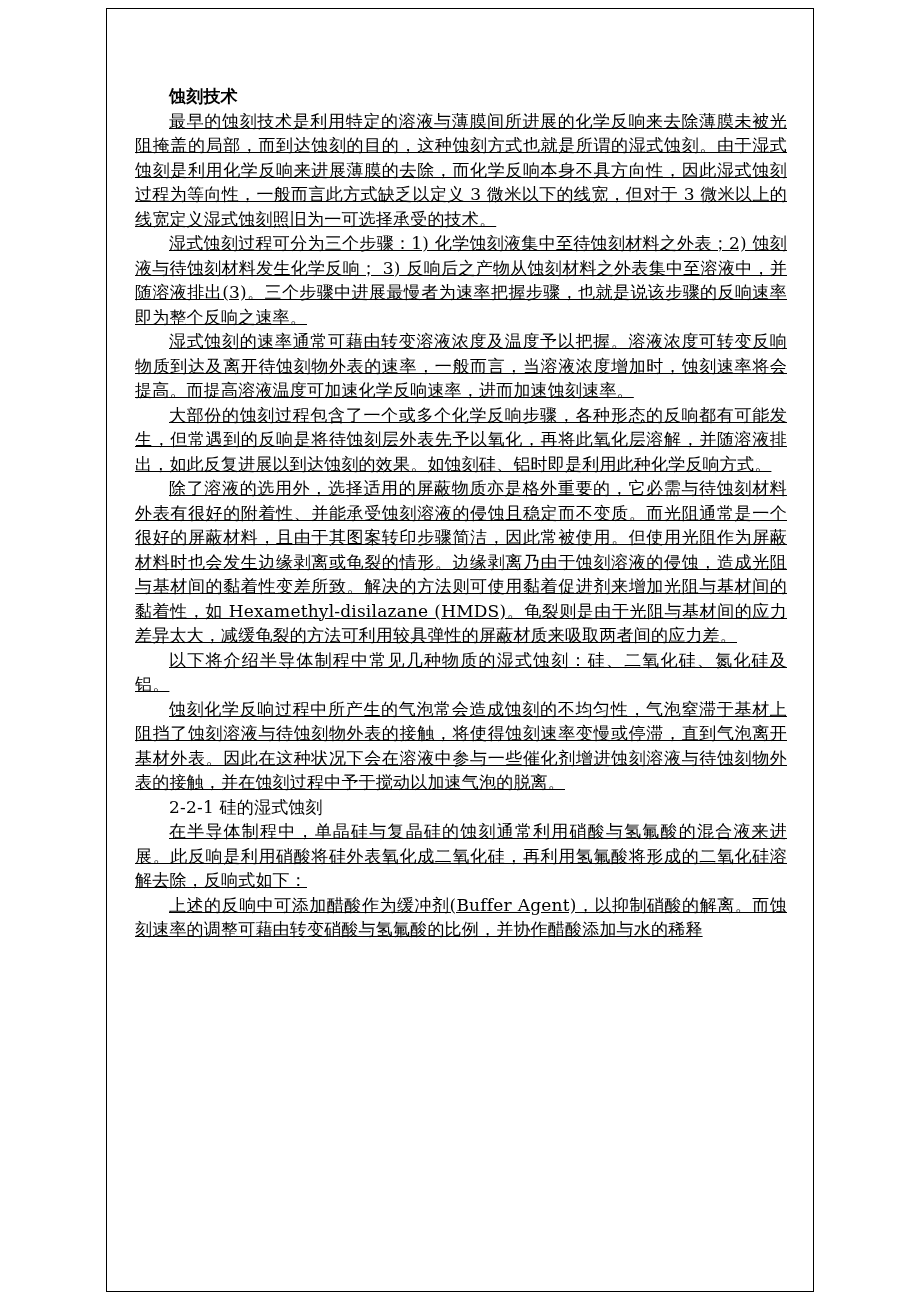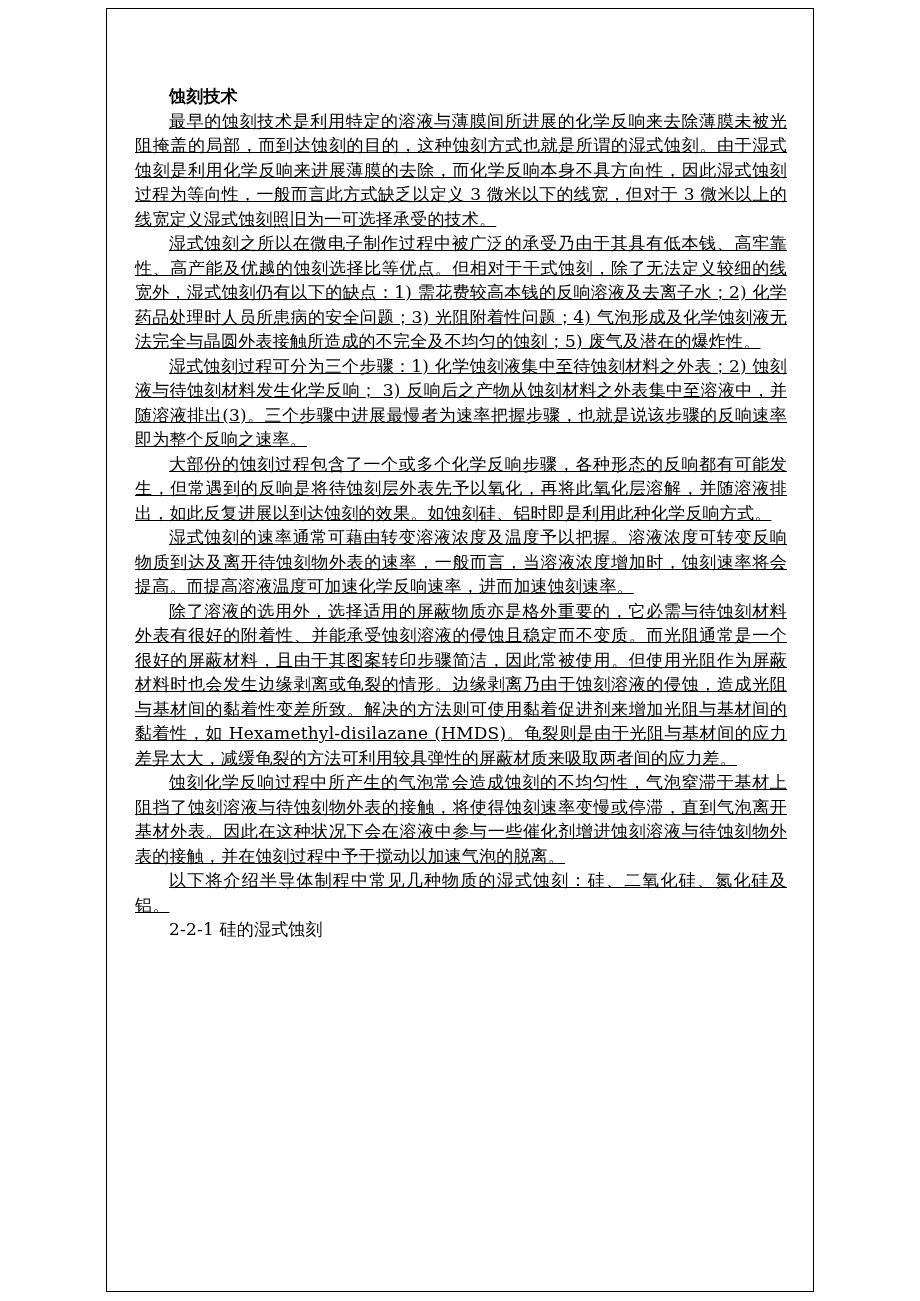--- a/index.html
+++ b/index.html
@@ -57,22 +57,23 @@
   }
 </style>
 </head>
 <body>
 
 <div class="page">
   <div class="border-frame"></div>
   <div class="content">
     <p class="doc-title">蚀刻技术</p>
     <p class="para">最早的蚀刻技术是利用特定的溶液与薄膜间所进展的化学反响来去除薄膜未被光阻掩盖的局部，而到达蚀刻的目的，这种蚀刻方式也就是所谓的湿式蚀刻。由于湿式蚀刻是利用化学反响来进展薄膜的去除，而化学反响本身不具方向性，因此湿式蚀刻过程为等向性，一般而言此方式缺乏以定义 3 微米以下的线宽，但对于 3 微米以上的线宽定义湿式蚀刻照旧为一可选择承受的技术。</p>
-    <p class="para">湿式蚀刻之所以在微电子制作过程中被广泛的承受乃由于其具有低本钱、高牢靠性、高产能及优越的蚀刻选择比等优点。但相对于干式蚀刻，除了无法定义较细的线宽外，湿式蚀刻仍有以下的缺点：1) 需花费较高本钱的反响溶液及去离子水；2) 化学药品处理时人员所患病的安全问题；3) 光阻附着性问题；4) 气泡形成及化学蚀刻液无法完全与晶圆外表接触所造成的不完全及不均匀的蚀刻；5) 废气及潜在的爆炸性。</p>
     <p class="para">湿式蚀刻过程可分为三个步骤：1) 化学蚀刻液集中至待蚀刻材料之外表；2) 蚀刻液与待蚀刻材料发生化学反响； 3) 反响后之产物从蚀刻材料之外表集中至溶液中，并随溶液排出(3)。三个步骤中进展最慢者为速率把握步骤，也就是说该步骤的反响速率即为整个反响之速率。</p>
+    <p class="para">湿式蚀刻的速率通常可藉由转变溶液浓度及温度予以把握。溶液浓度可转变反响物质到达及离开待蚀刻物外表的速率，一般而言，当溶液浓度增加时，蚀刻速率将会提高。而提高溶液温度可加速化学反响速率，进而加速蚀刻速率。</p>
     <p class="para">大部份的蚀刻过程包含了一个或多个化学反响步骤，各种形态的反响都有可能发生，但常遇到的反响是将待蚀刻层外表先予以氧化，再将此氧化层溶解，并随溶液排出，如此反复进展以到达蚀刻的效果。如蚀刻硅、铝时即是利用此种化学反响方式。</p>
-    <p class="para">湿式蚀刻的速率通常可藉由转变溶液浓度及温度予以把握。溶液浓度可转变反响物质到达及离开待蚀刻物外表的速率，一般而言，当溶液浓度增加时，蚀刻速率将会提高。而提高溶液温度可加速化学反响速率，进而加速蚀刻速率。</p>
     <p class="para">除了溶液的选用外，选择适用的屏蔽物质亦是格外重要的，它必需与待蚀刻材料外表有很好的附着性、并能承受蚀刻溶液的侵蚀且稳定而不变质。而光阻通常是一个很好的屏蔽材料，且由于其图案转印步骤简洁，因此常被使用。但使用光阻作为屏蔽材料时也会发生边缘剥离或龟裂的情形。边缘剥离乃由于蚀刻溶液的侵蚀，造成光阻与基材间的黏着性变差所致。解决的方法则可使用黏着促进剂来增加光阻与基材间的黏着性，如 Hexamethyl-disilazane (HMDS)。龟裂则是由于光阻与基材间的应力差异太大，减缓龟裂的方法可利用较具弹性的屏蔽材质来吸取两者间的应力差。</p>
+    <p class="para">以下将介绍半导体制程中常见几种物质的湿式蚀刻：硅、二氧化硅、氮化硅及铝。</p>
     <p class="para">蚀刻化学反响过程中所产生的气泡常会造成蚀刻的不均匀性，气泡窒滞于基材上阻挡了蚀刻溶液与待蚀刻物外表的接触，将使得蚀刻速率变慢或停滞，直到气泡离开基材外表。因此在这种状况下会在溶液中参与一些催化剂增进蚀刻溶液与待蚀刻物外表的接触，并在蚀刻过程中予于搅动以加速气泡的脱离。</p>
-    <p class="para">以下将介绍半导体制程中常见几种物质的湿式蚀刻：硅、二氧化硅、氮化硅及铝。</p>
     <p class="section-heading">2-2-1 硅的湿式蚀刻</p>
+    <p class="para">在半导体制程中，单晶硅与复晶硅的蚀刻通常利用硝酸与氢氟酸的混合液来进展。此反响是利用硝酸将硅外表氧化成二氧化硅，再利用氢氟酸将形成的二氧化硅溶解去除，反响式如下：</p>
+    <p class="para">上述的反响中可添加醋酸作为缓冲剂(Buffer Agent)，以抑制硝酸的解离。而蚀刻速率的调整可藉由转变硝酸与氢氟酸的比例，并协作醋酸添加与水的稀释</p>
   </div>
 </div>
 
 </body></html>

